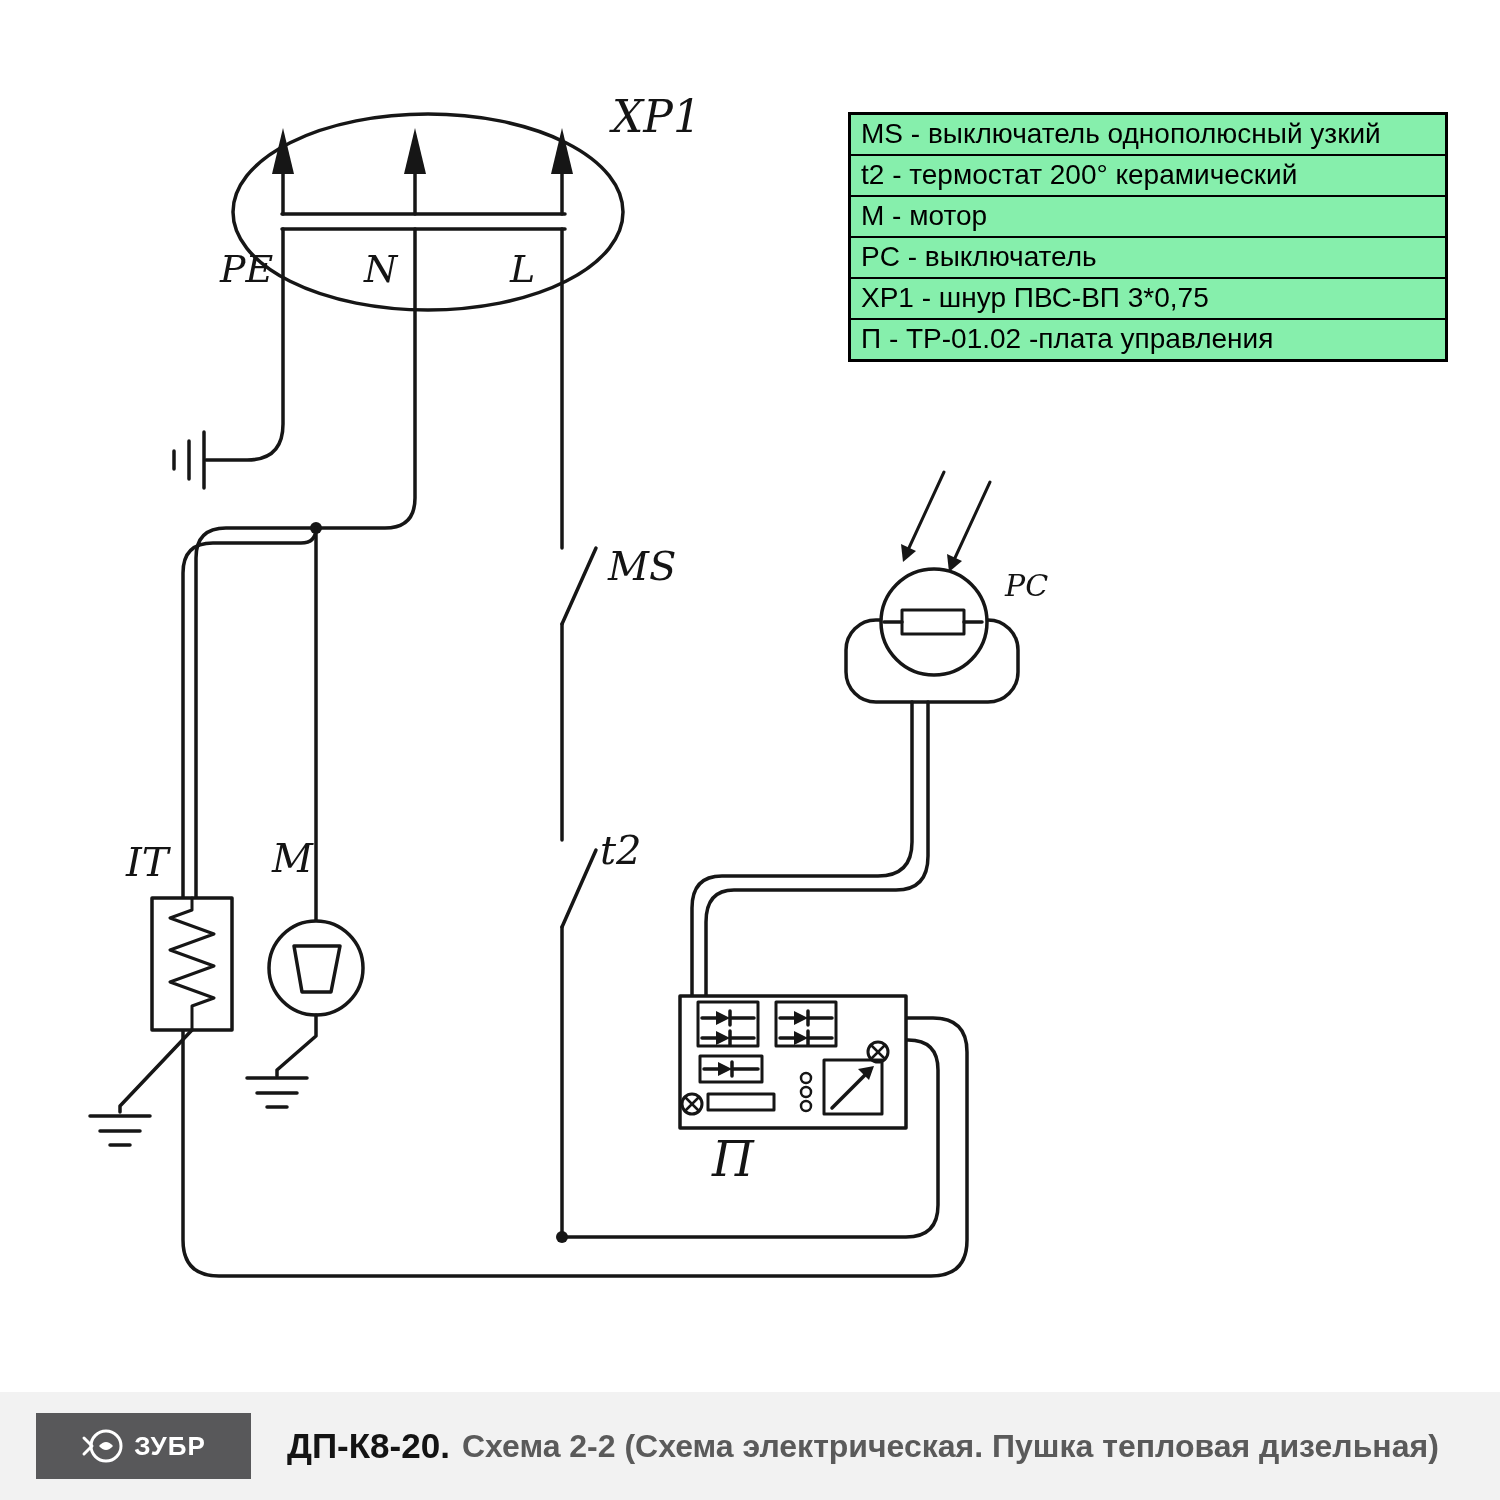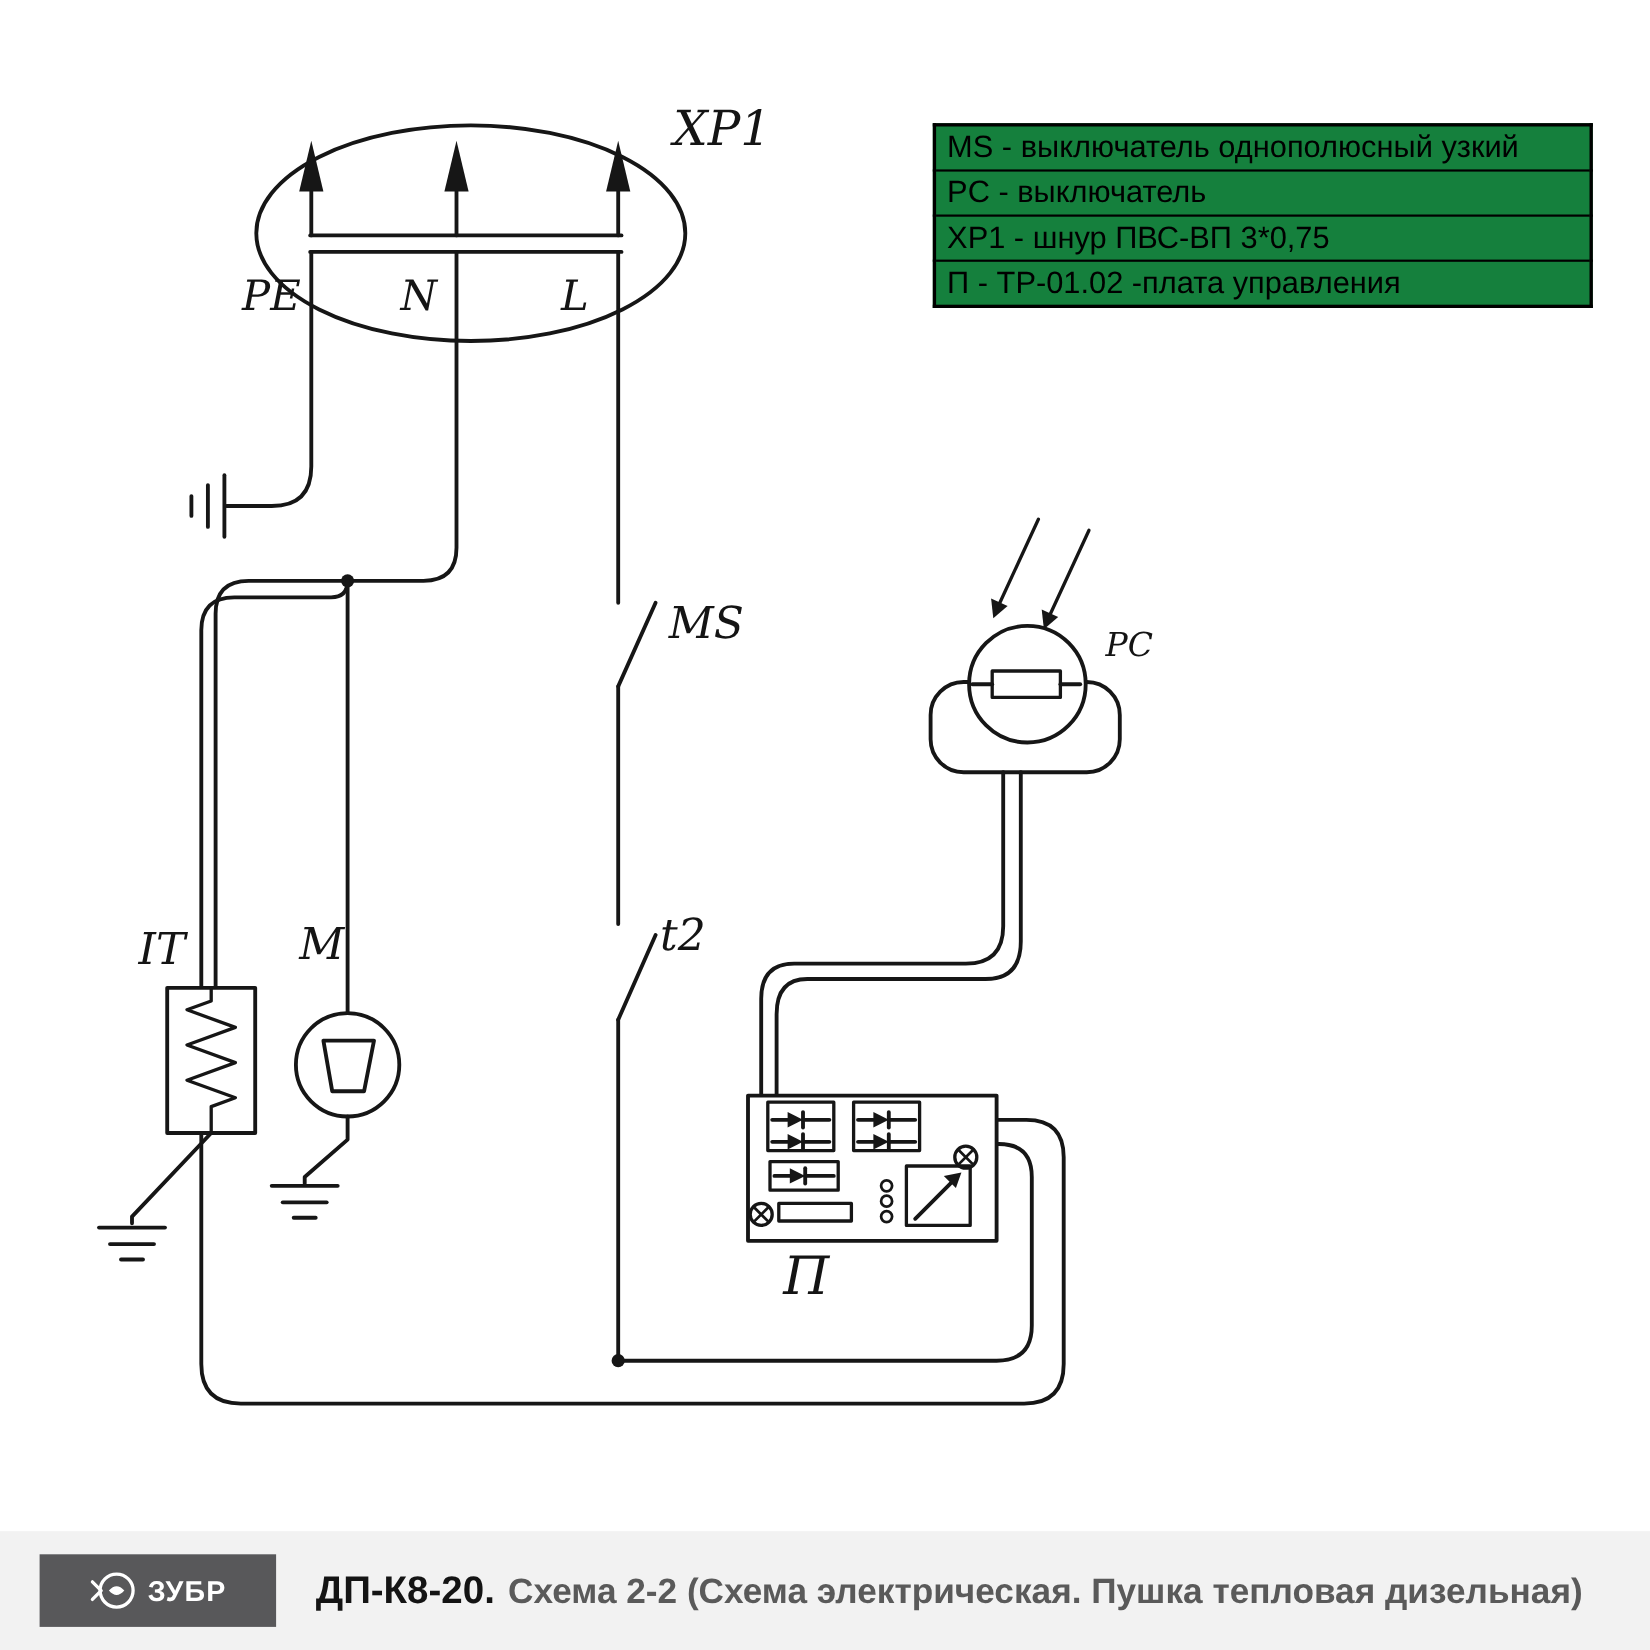--- a/index.html
+++ b/index.html
@@ -7,21 +7,21 @@
     width:1500px;height:1500px;position:relative;background:#ffffff;
     font-family:"Liberation Sans",sans-serif;overflow:hidden;
   }
   svg text{user-select:none;}
   .schematic{position:absolute;left:0;top:0;}
   .diag-label{
     font-family:"DejaVu Serif",serif;font-style:italic;fill:#141414;
   }
   .legend{
     position:absolute;left:848px;top:112px;width:600px;
-    border-collapse:collapse;background:#15803d;
+    border-collapse:collapse;background:#86efac;
     font:28px/1.15 "Liberation Sans",sans-serif;color:#000;
     border:3px solid #000;table-layout:fixed;
   }
   .legend td{border:2px solid #000;padding:3px 10px;height:33px;white-space:nowrap;overflow:hidden;}
   .footer{
     position:absolute;left:0;bottom:0;width:1500px;height:108px;
     background:#f2f2f2;display:flex;align-items:center;
   }
   .logo-box{
     position:absolute;left:36px;top:21px;width:215px;height:66px;
@@ -199,20 +199,26 @@
   <text class="diag-label" x="126" y="876" font-size="40">IT</text>
   <text class="diag-label" x="272" y="872" font-size="40">M</text>
   <text class="diag-label" x="1005" y="596" font-size="30">PC</text>
   <text class="diag-label" x="712" y="1176" font-size="48">П</text>
 </svg>
 
 <table class="legend">
   <tbody>
       <tr>
         <td>MS - выключатель однополюсный узкий</td>
+      </tr>
+  <tr>
+        <td>t2 - термостат 200° керамический</td>
+      </tr>
+  <tr>
+        <td>М - мотор</td>
       </tr>
   <tr>
         <td>PC - выключатель</td>
       </tr>
   <tr>
         <td>XP1 - шнур ПВС-ВП 3*0,75</td>
       </tr>
   <tr>
         <td>П  -  ТР-01.02 -плата управления</td>
       </tr>

